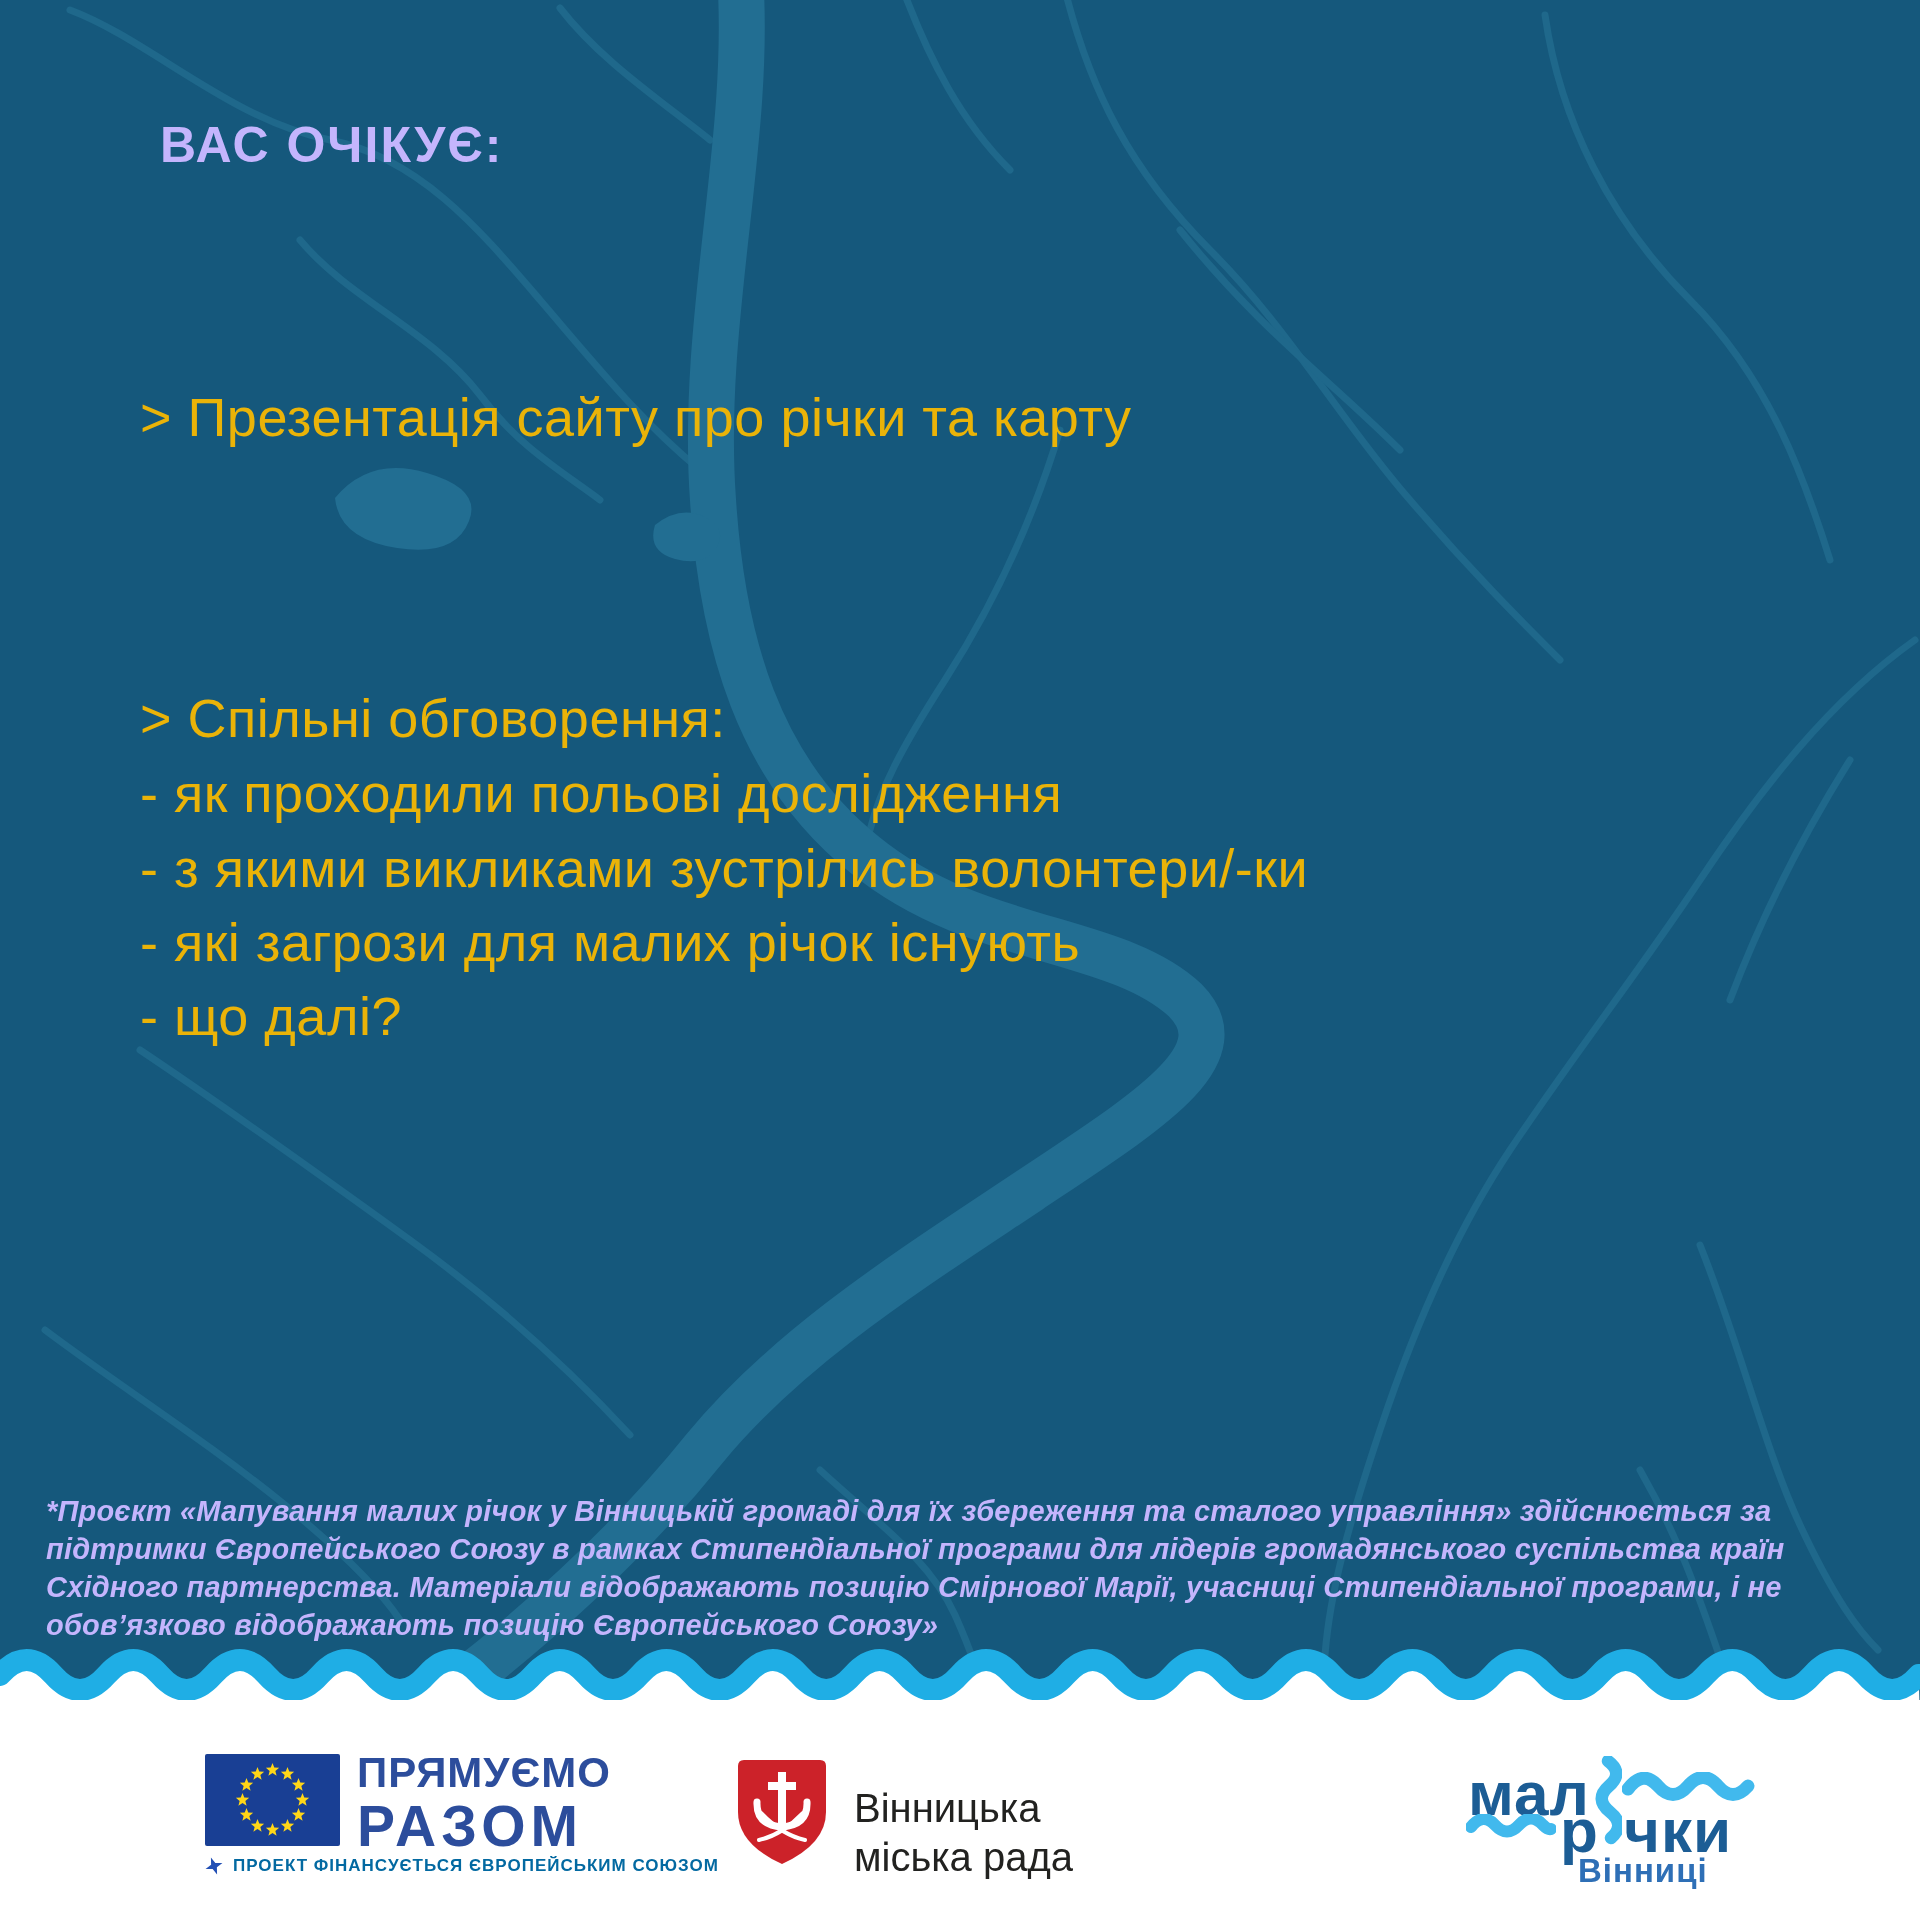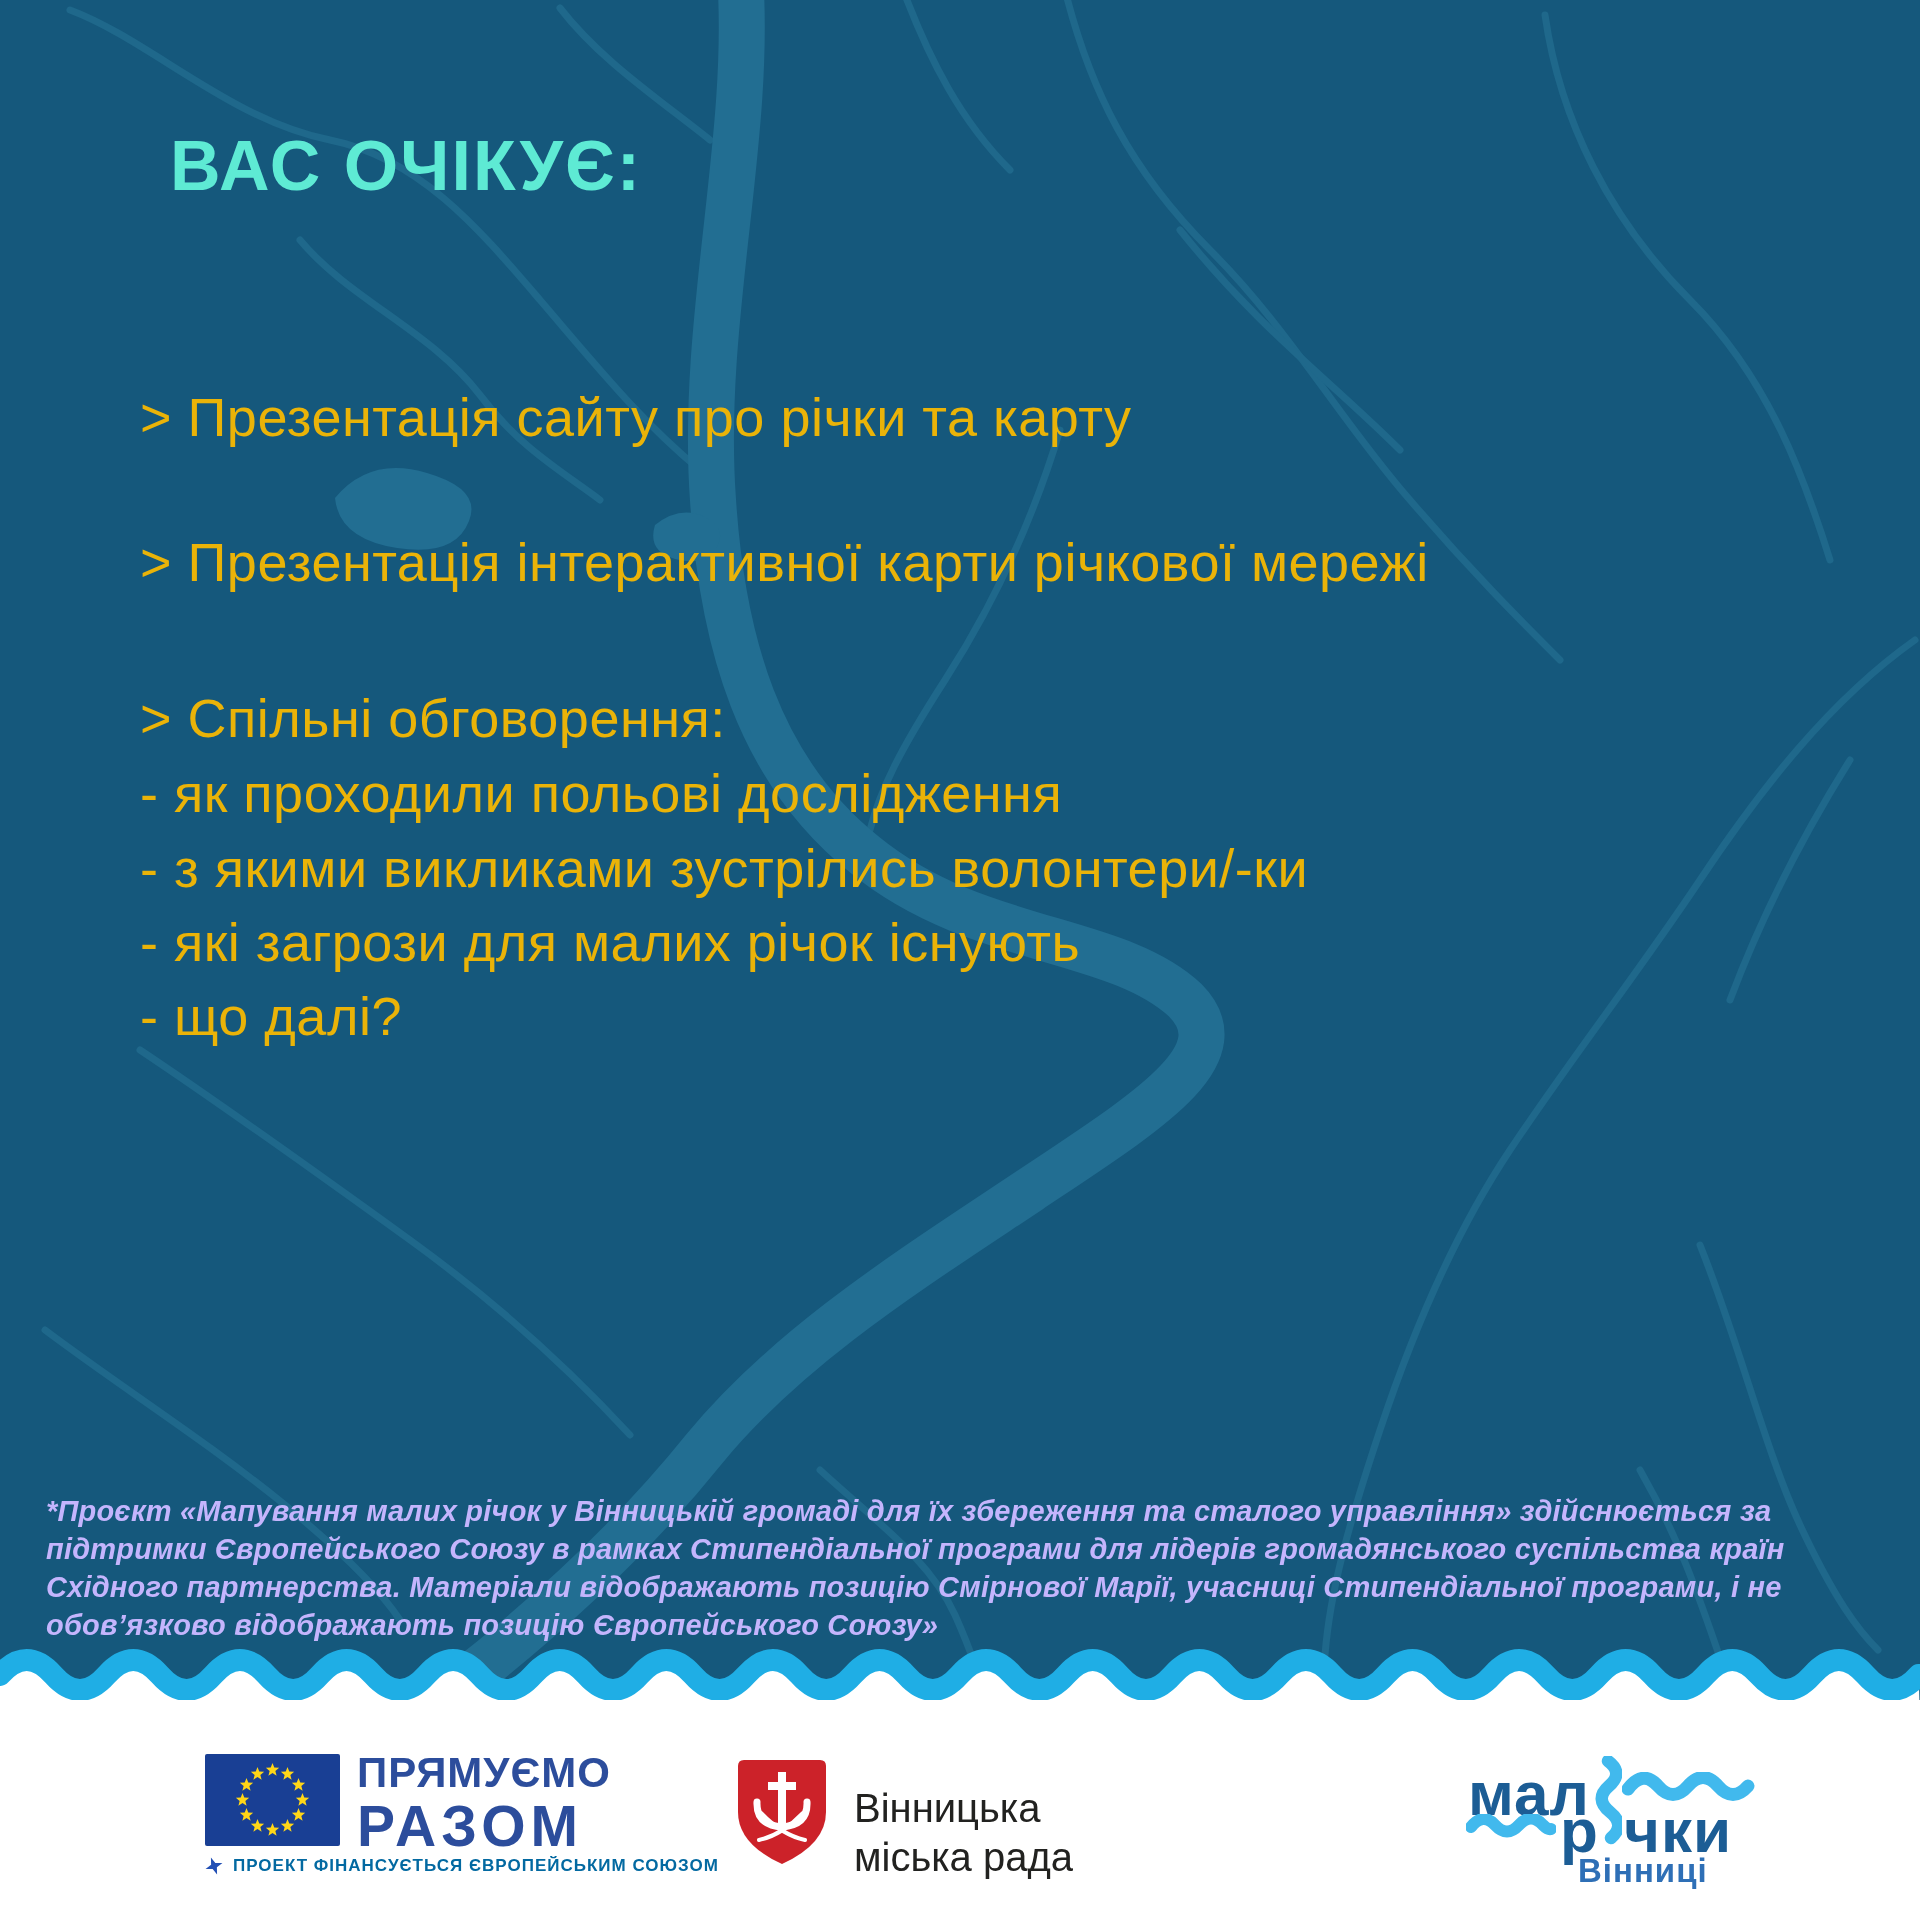--- a/index.html
+++ b/index.html
@@ -4,22 +4,22 @@
 <style>
   html,body{margin:0;padding:0;background:#ffffff;}
   #canvas{
     position:relative; width:1920px; height:1920px; overflow:hidden;
     background:#15587C;
     font-family:"Liberation Sans","DejaVu Sans",sans-serif;
   }
   .map-bg{position:absolute;left:0;top:0;}
   .title{
     position:absolute; left:160px; top:116px;
-    font-size:70px; font-weight:800; letter-spacing:2px;
-    color:#5eead4; white-space:nowrap; margin:10px;
+    font-size:50px; font-weight:800; letter-spacing:2px;
+    color:#c4b5fd; white-space:nowrap; margin:0;
   }
   .line{
     position:absolute; left:140px; color:#eab308;
     font-size:54px; font-weight:400; letter-spacing:.5px; white-space:nowrap;
   }
   .l1{top:386px}.l2{top:531px}.l3{top:687px}
   .l4{top:762px}.l5{top:837px}.l6{top:911px}.l7{top:985px}
   .footnote{
     position:absolute; left:46px; top:1492px;
     font-style:italic; font-weight:600; font-size:29px; line-height:38px;
@@ -97,21 +97,20 @@
     <path d="M740,-25 C752,140 700,320 713,500 C722,640 758,770 865,855 C975,945 1115,935 1185,1000 C1240,1055 1150,1110 1030,1190 C910,1270 790,1345 705,1448 C615,1560 505,1655 385,1740 C305,1795 225,1862 172,1920" stroke="#226E92" stroke-width="46" fill="none" stroke-linecap="round"></path>
     <g fill="#226E92">
       <path d="M335,498 q35,-42 92,-25 q55,16 42,48 q-14,36 -72,27 q-58,-9 -62,-50 z"></path>
       <path d="M655,525 q25,-20 50,-8 q22,11 12,30 q-12,20 -42,12 q-28,-8 -20,-34 z"></path>
     </g>
   </svg>
 
   <h1 class="title">ВАС ОЧІКУЄ:</h1>
 
   <div class="line l1">&gt; Презентація сайту про річки та карту</div>
-  <div class="line l2">&gt; Презентація інтерактивної карти річкової мережі</div>
   <div class="line l3">&gt; Спільні обговорення:</div>
   <div class="line l4">- як проходили польові дослідження</div>
   <div class="line l5">- з якими викликами зустрілись волонтери/-ки</div>
   <div class="line l6">- які загрози для малих річок існують</div>
   <div class="line l7">- що далі?</div>
 
   <div class="footnote">
     <div>*Проєкт «Мапування малих річок у Вінницькій громаді для їх збереження та сталого управління» здійснюється за</div>
     <div>підтримки Європейського Союзу в рамках Стипендіальної програми для лідерів громадянського суспільства країн</div>
     <div>Східного партнерства. Матеріали відображають позицію Смірнової Марії, учасниці Стипендіальної програми, і не</div>

